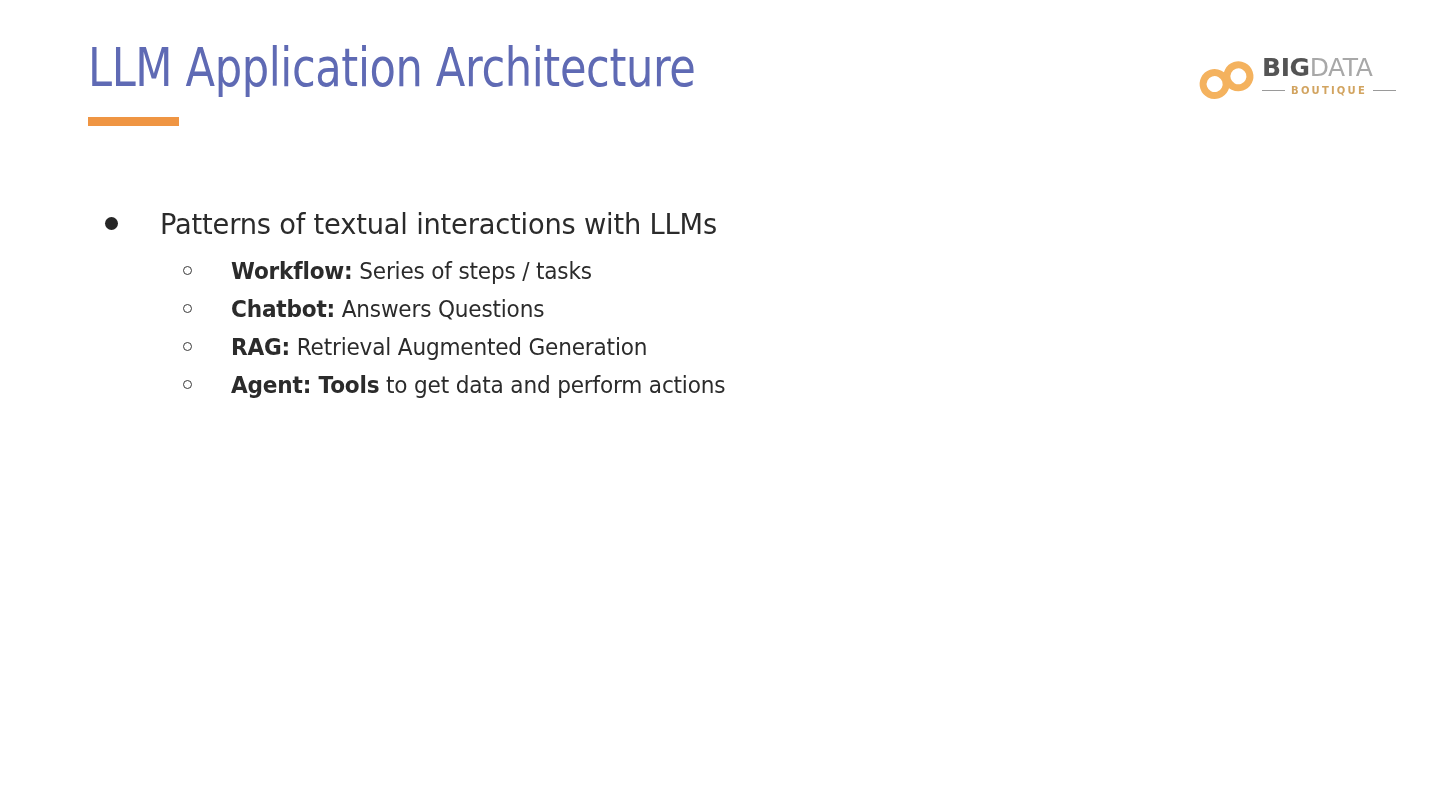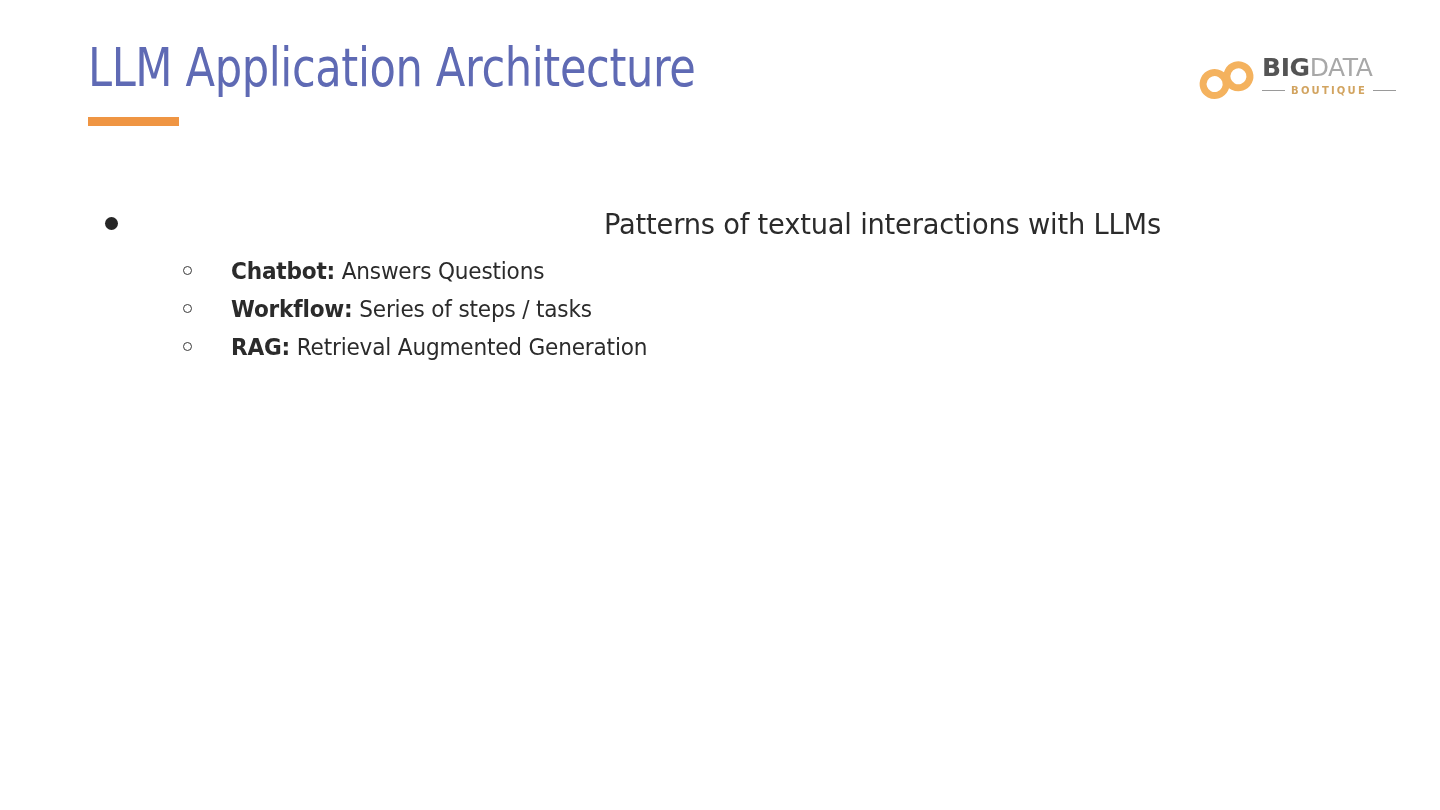--- a/index.html
+++ b/index.html
@@ -107,21 +107,20 @@
     position: absolute;
     left: 96px;
     top: 204px;
     width: 1100px;
   }
   .bullet-l1 {
     position: relative;
     display: flex;
     align-items: flex-start;
     margin-bottom: 10px;
-    justify-content: space-between;
   }
   .bullet-l1 .marker-l1 {
     width: 64px;
     flex: 0 0 64px;
     padding-top: 13px;
     box-sizing: border-box;
   }
   .dot-filled {
     display: block;
     margin-left: 9px;
@@ -226,35 +225,41 @@
       </div>
       <div class="text-l1">Patterns of textual interactions with LLMs</div>
     </div>
 
     <div class="sub-list">
 
       <div class="bullet-l2">
         <div class="marker-l2">
           <span class="dot-hollow"></span>
         </div>
+        <div class="text-l2"><span class="lead">Workflow:</span><span> Series of steps / tasks</span></div>
+      </div>
+
+      <div class="bullet-l2">
+        <div class="marker-l2">
+          <span class="dot-hollow"></span>
+        </div>
         <div class="text-l2"><span class="lead">Chatbot:</span><span> Answers Questions</span></div>
       </div>
 
       <div class="bullet-l2">
         <div class="marker-l2">
           <span class="dot-hollow"></span>
         </div>
-        <div class="text-l2"><span class="lead">Workflow:</span><span> Series of steps / tasks</span></div>
-      </div>
-
-      <div class="bullet-l2">
-        <div class="marker-l2">
-          <span class="dot-hollow"></span>
-        </div>
         <div class="text-l2"><span class="lead">RAG:</span><span> Retrieval Augmented Generation</span></div>
       </div>
 
+      <div class="bullet-l2">
+        <div class="marker-l2">
+          <span class="dot-hollow"></span>
+        </div>
+        <div class="text-l2"><span class="lead">Agent: Tools</span><span> to get data and perform actions</span></div>
+      </div>
 
     </div>
   </div>
 
 
 </div>
 
 </body></html>

